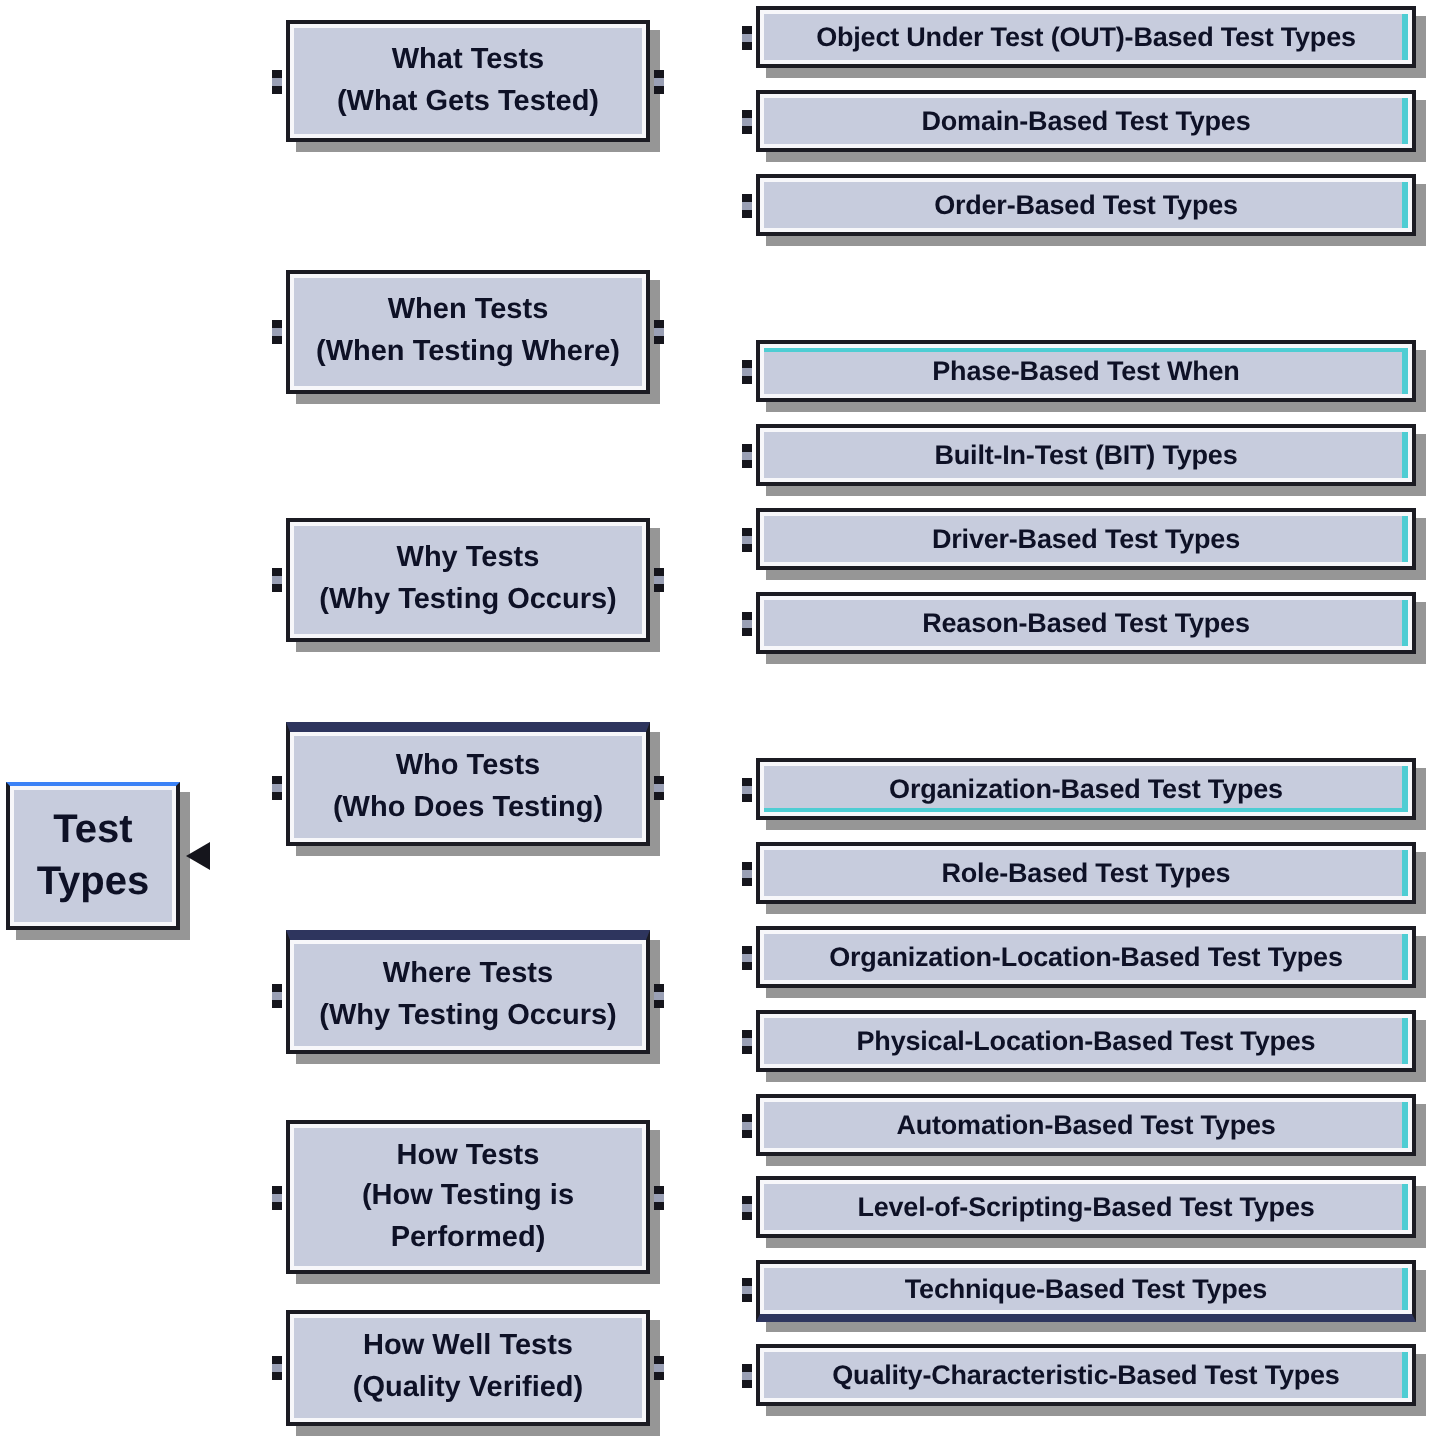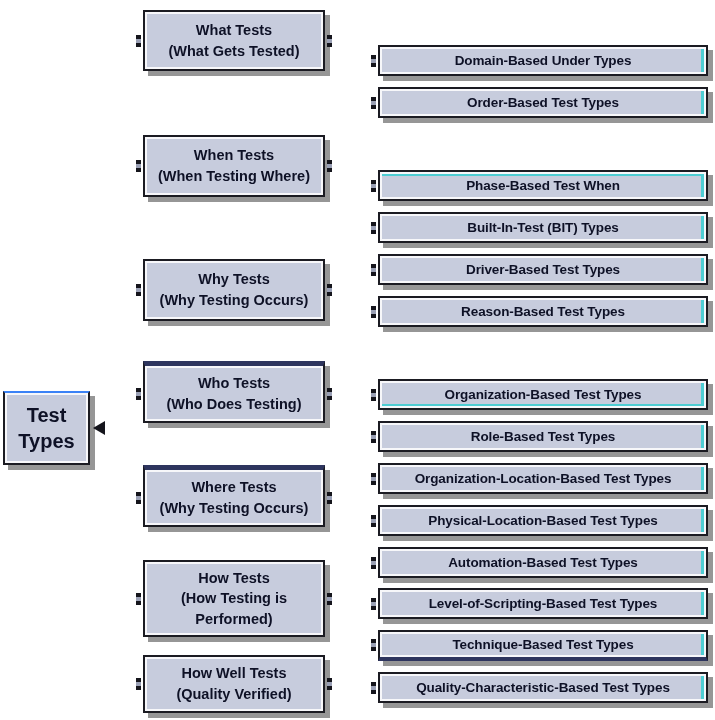--- a/index.html
+++ b/index.html
@@ -76,21 +76,22 @@
   </div>
   <div class="node cat" style="top:560px;height:77px">
     <div class="t">How Tests</div>
     <div class="s">(How Testing is Performed)</div>
   </div>
   <div class="node cat" style="top:655px;height:58px">
     <div class="t">How Well Tests</div>
     <div class="s">(Quality Verified)</div>
   </div>
 
-  <div class="node leaf" style="top:45px">Domain-Based Under Types</div>
+  <div class="node leaf" style="top:3px">Object Under Test (OUT)-Based Test Types</div>
+  <div class="node leaf" style="top:45px">Domain-Based Test Types</div>
   <div class="node leaf" style="top:87px">Order-Based Test Types</div>
   <div class="node leaf cyan-top" style="top:170px">Phase-Based Test When</div>
   <div class="node leaf" style="top:212px">Built-In-Test (BIT) Types</div>
   <div class="node leaf" style="top:254px">Driver-Based Test Types</div>
   <div class="node leaf" style="top:296px">Reason-Based Test Types</div>
   <div class="node leaf cyan-bottom" style="top:379px">Organization-Based Test Types</div>
   <div class="node leaf" style="top:421px">Role-Based Test Types</div>
   <div class="node leaf" style="top:463px">Organization-Location-Based Test Types</div>
   <div class="node leaf" style="top:505px">Physical-Location-Based Test Types</div>
   <div class="node leaf" style="top:547px">Automation-Based Test Types</div>

